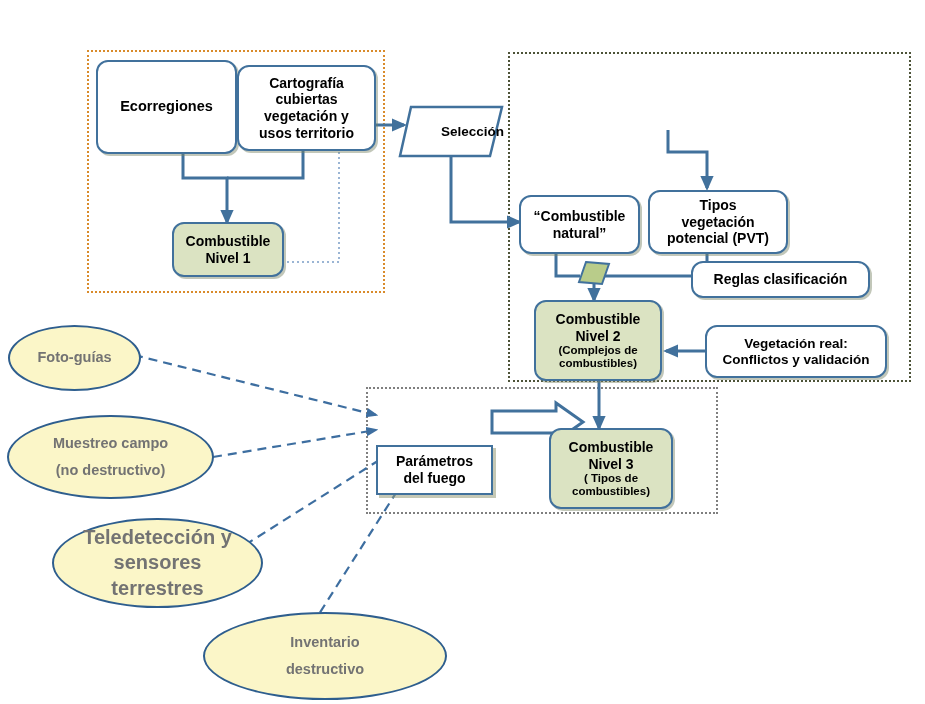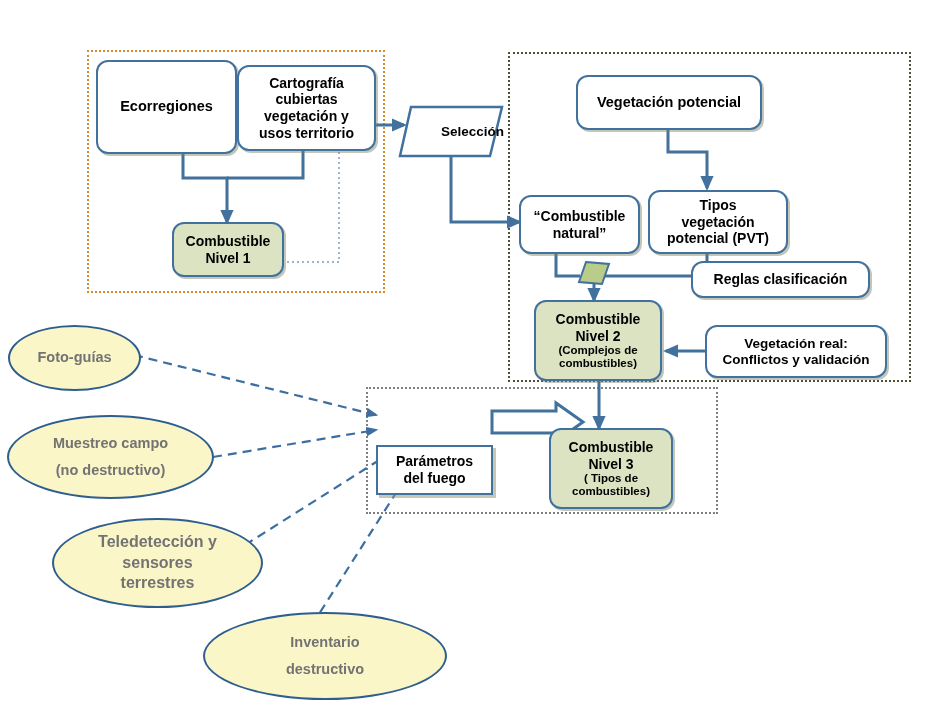--- a/index.html
+++ b/index.html
@@ -158,23 +158,20 @@
     <div style="position:absolute; left:0; top:0; width:106px; height:53px; display:flex; align-items:center; justify-content:flex-end; font-size:13.5px; font-weight:bold;">
       <span>Selección</span>
     </div>
   </div>
 
   <div class="node greenbox" style="left:172px; top:222px; width:112px; height:55px; font-size:14px;">
     <span>Combustible</span>
     <span>Nivel  1</span>
   </div>
 
-  <div class="node rbox" style="left:576px; top:75px; width:186px; height:55px; font-size:14.5px;">
-    <span>Vegetación potencial</span>
-  </div>
 
   <div class="node rbox" style="left:519px; top:195px; width:121px; height:59px; font-size:14px;">
     <span>“Combustible</span>
     <span>natural”</span>
   </div>
 
   <div class="node rbox" style="left:648px; top:190px; width:140px; height:64px; font-size:14px;">
     <span>Tipos</span>
     <span>vegetación</span>
     <span>potencial (PVT)</span>
@@ -216,21 +213,21 @@
 
   <div class="node ellipse" style="left:8px; top:325px; width:133px; height:66px; font-size:14.5px;">
     <span class="ln">Foto-guías</span>
   </div>
 
   <div class="node ellipse" style="left:7px; top:415px; width:207px; height:84px; font-size:14.5px;">
     <span class="ln">Muestreo  campo</span>
     <span class="ln">(no destructivo)</span>
   </div>
 
-  <div class="node ellipse" style="left:52px; top:518px; width:211px; height:90px; font-size:16px;text-align:right;">
+  <div class="node ellipse" style="left:52px; top:518px; width:211px; height:90px; font-size:20px;text-align:right;">
     <span class="ln" style="margin-top:0;">Teledetección y</span>
     <span class="ln" style="margin-top:2px;">sensores</span>
     <span class="ln" style="margin-top:2px;">terrestres</span>
   </div>
 
   <div class="node ellipse" style="left:203px; top:612px; width:244px; height:88px; font-size:14.5px;">
     <span class="ln">Inventario</span>
     <span class="ln">destructivo</span>
   </div>
 

